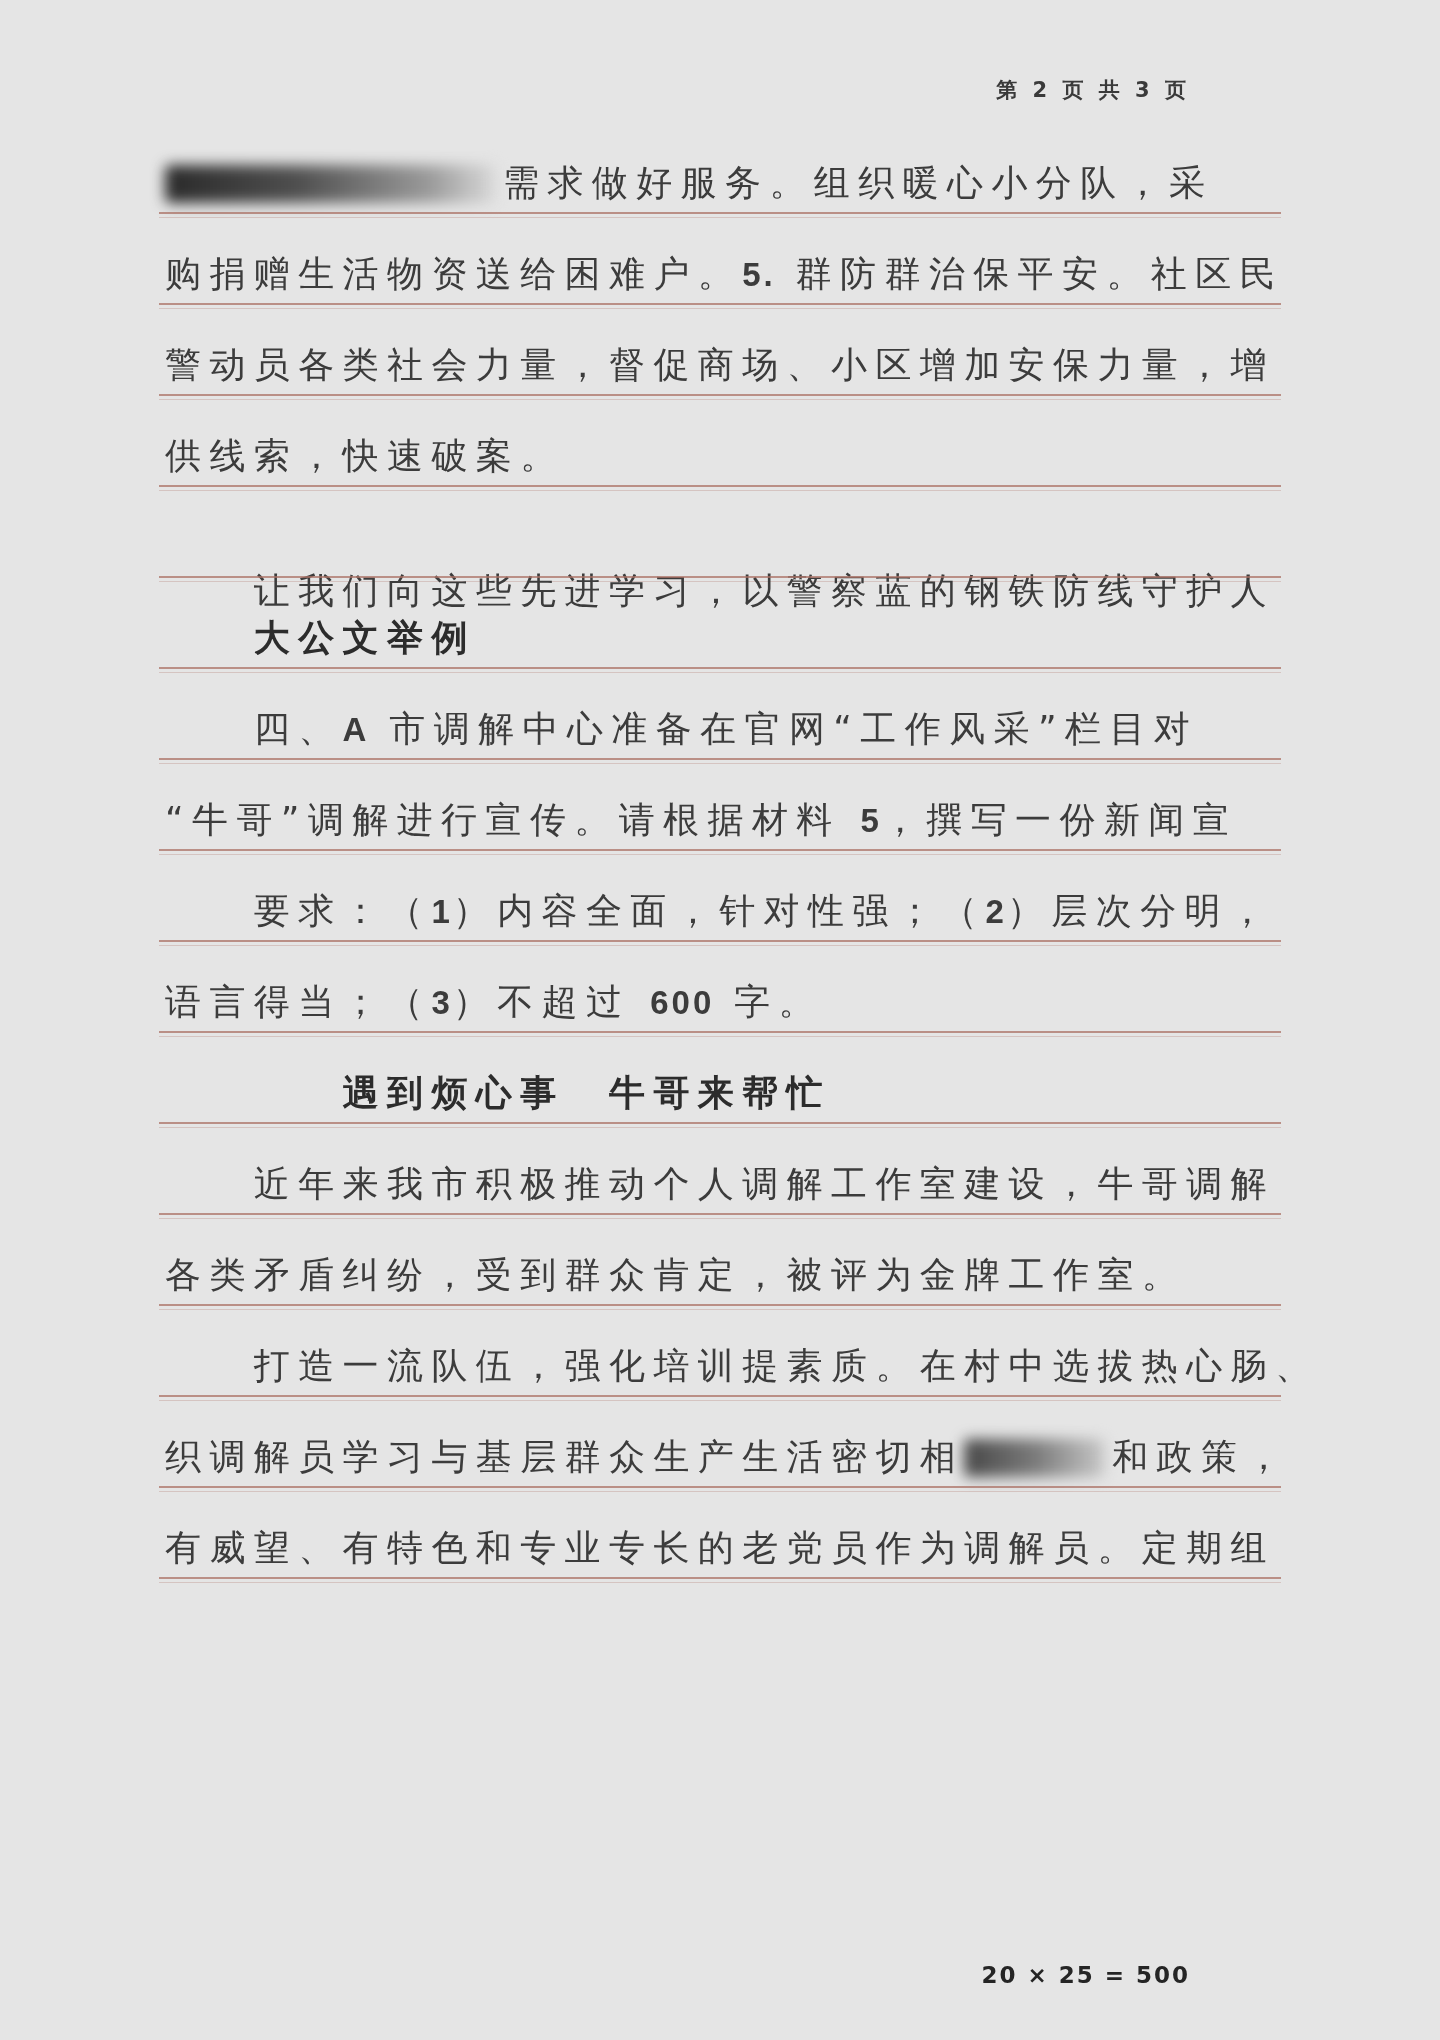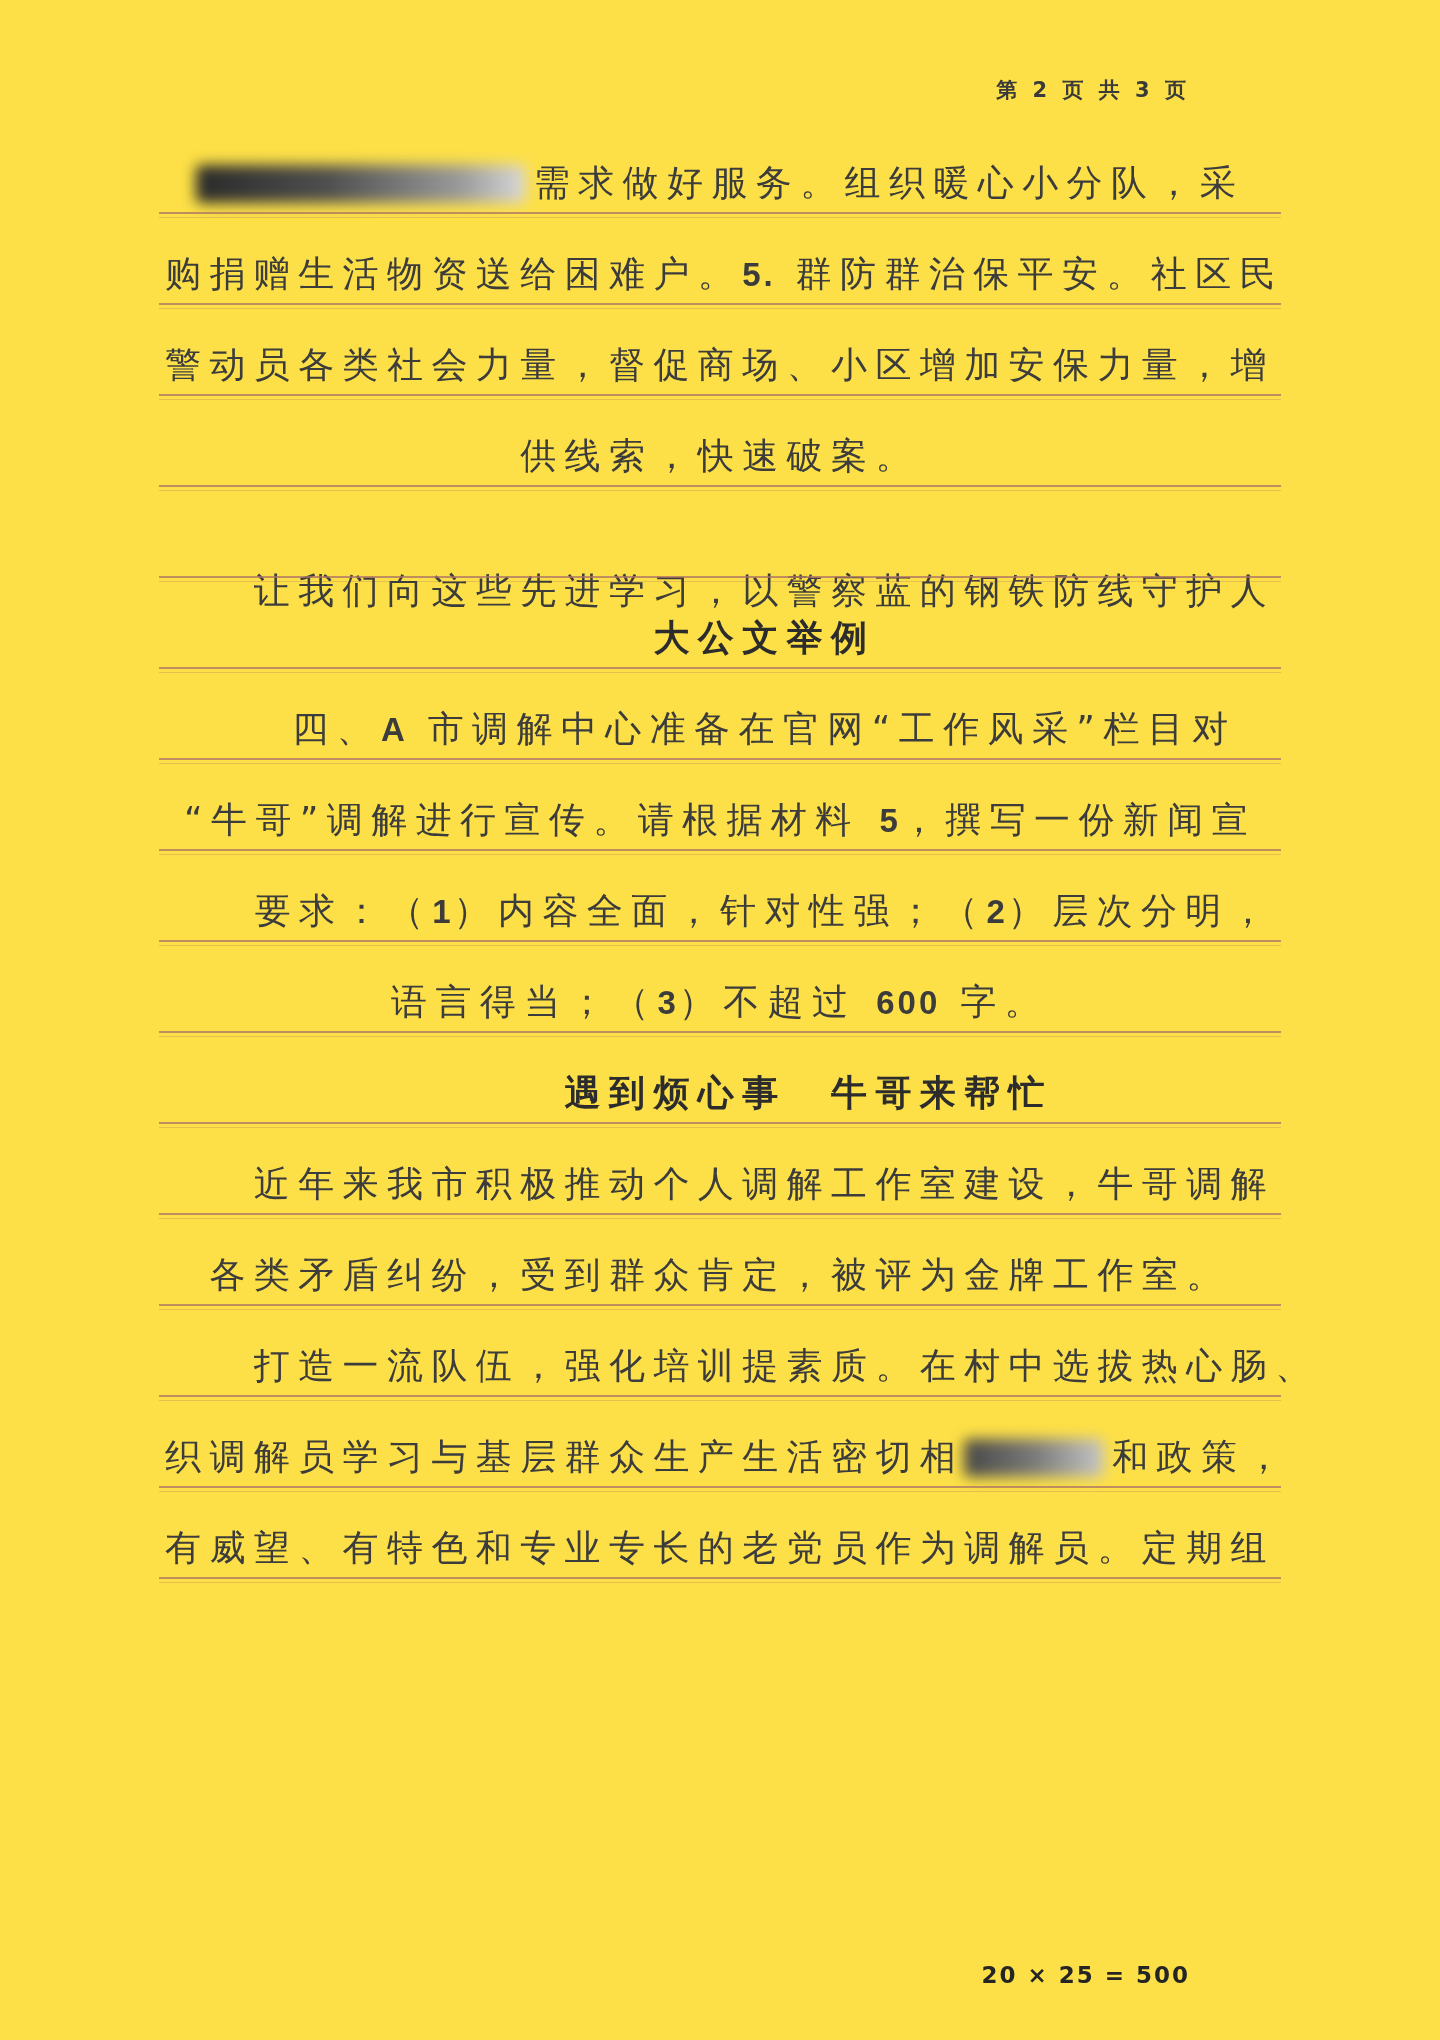--- a/index.html
+++ b/index.html
@@ -5,35 +5,35 @@
   * { margin:0; padding:0; box-sizing:border-box; }
   html,body { width:1440px; height:2040px; }
   body {
     background:#ffffff;
     font-family:"DejaVu Sans","Liberation Sans",sans-serif;
     position:relative;
     overflow:hidden;
     --rule-color:#ab7166;
     --text-color:#3c3c3c;
   }
-  .page { position:absolute; inset:0; background:#fde047;text-decoration:underline; }
+  .page { position:absolute; inset:0; background:#e5e5e5;text-decoration:underline; }
 
   .header {
     position:absolute; top:76px; right:250px;
     font-size:21px; font-weight:600; color:#3a3a3a; letter-spacing:4px;
   }
   .footer {
     position:absolute; top:1962px; right:250px;
     font-size:23px; font-weight:700; color:#252525; letter-spacing:2px;
   }
 
   .sheet-body {
     position:absolute; top:150px; left:165px; width:1110px;
   }
-  .line { position:relative; height:91px;text-align:center; }
+  .line { position:relative; height:91px; }
   .line::after {
     content:""; position:absolute; left:-6px; right:-6px; top:62px; height:2px;
     background:var(--rule-color); opacity:0.75;
   }
   .line::before {
     content:""; position:absolute; left:-6px; right:-6px; top:67px; height:1px;
     background:var(--rule-color); opacity:0.28;
   }
   .content {
     position:absolute; top:13px; left:0; right:0;

